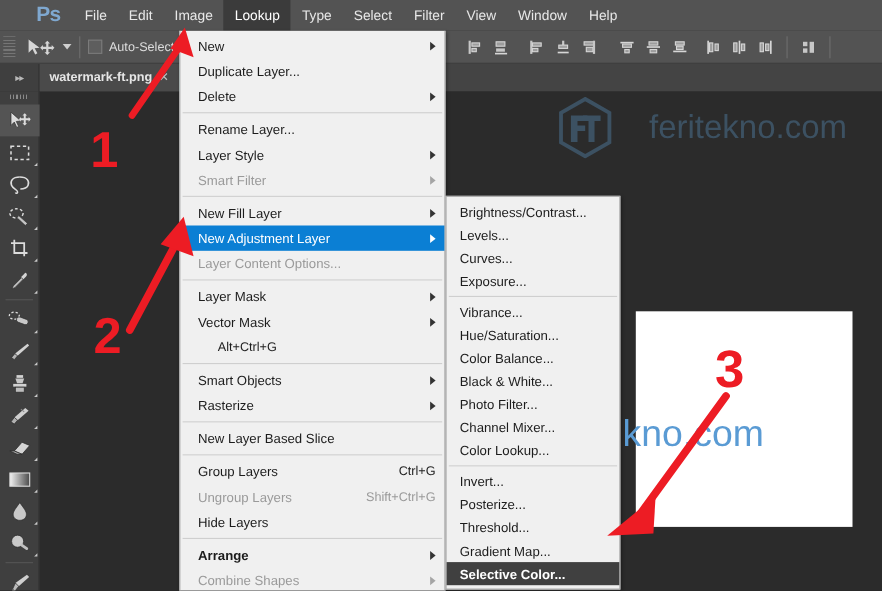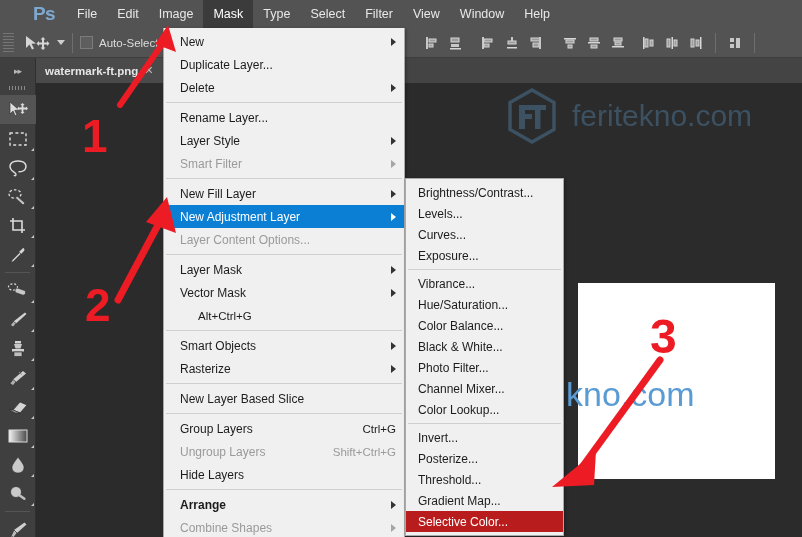--- a/index.html
+++ b/index.html
@@ -148,20 +148,21 @@
   }
   .watermark {
     position: absolute; left: 506px; top: 88px;
     display: flex; align-items: center; gap: 14px;
     z-index: 2;
   }
   .wm-text {
     color: #3c5162;
     font-size: 30px;
     letter-spacing: 0px;
+    margin-left: 18px;
   }
   .white-canvas {
     position: absolute; left: 578px; top: 283px;
     width: 197px; height: 196px;
     background: #ffffff;
     z-index: 2;
   }
   .canvas-text {
     position: absolute; left: 566px; top: 375px;
     color: #5a9bd4;
@@ -218,21 +219,21 @@
     font-size: 12px;
     color: #1c1c1c;
     box-shadow: 1px 1px 3px rgba(0,0,0,.35);
   }
   .sm-item {
     height: 21px;
     display: flex; align-items: center;
     padding: 0 8px 0 12px;
     white-space: nowrap;
   }
-  .sm-item.highlight { background: #b91c1c; color: #fff; }
+  .sm-item.highlight { background: #404040; color: #fff; font-weight: bold; }
 
   
   .annot-num {
     position: absolute;
     color: #ed1c24;
     font-weight: bold;
     font-family: "Liberation Sans", sans-serif;
     z-index: 40;
     line-height: 1;
   }
@@ -246,21 +247,21 @@
 </head>
 <body>
 
 <div id="app">
 
   <div class="menubar">
     <div class="ps-logo">Ps</div>
     <div class="menu-item">File</div>
     <div class="menu-item">Edit</div>
     <div class="menu-item">Image</div>
-    <div class="menu-item active">Mask</div>
+    <div class="menu-item active">Lookup</div>
     <div class="menu-item">Type</div>
     <div class="menu-item">Select</div>
     <div class="menu-item">Filter</div>
     <div class="menu-item">View</div>
     <div class="menu-item">Window</div>
     <div class="menu-item">Help</div>
   </div>
 
   <div class="optionsbar">
     <div class="grip"></div>

